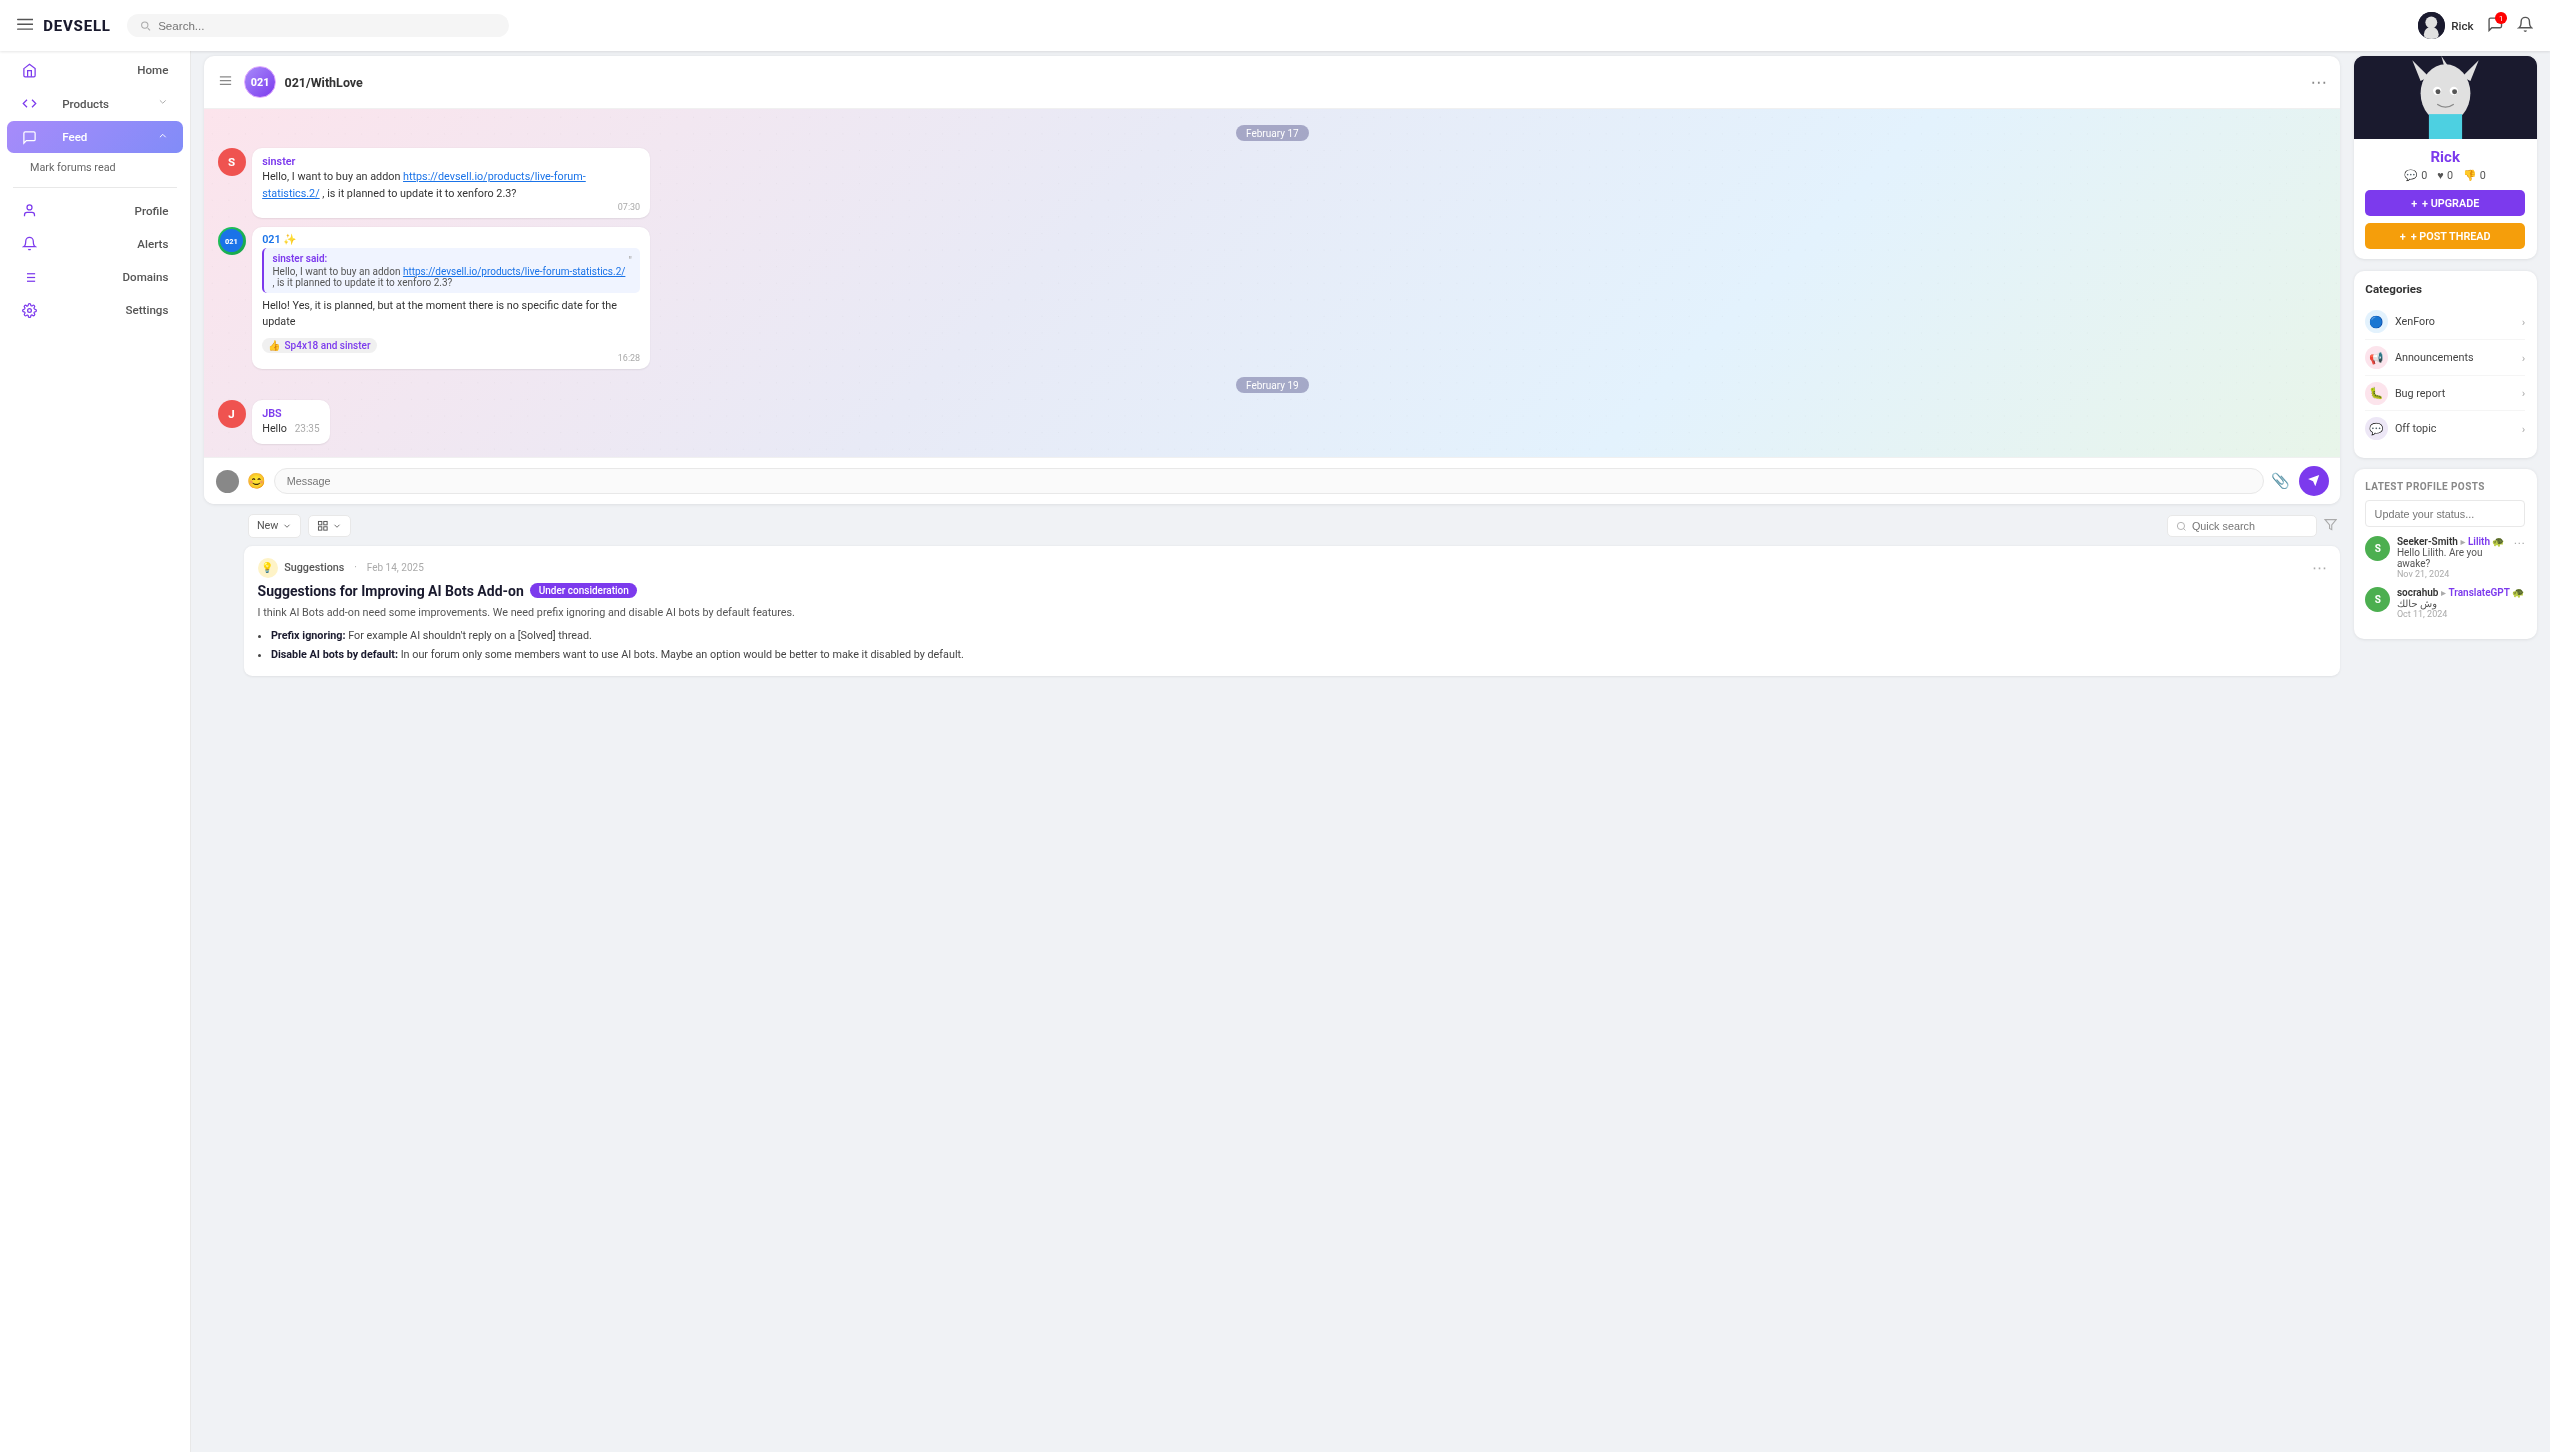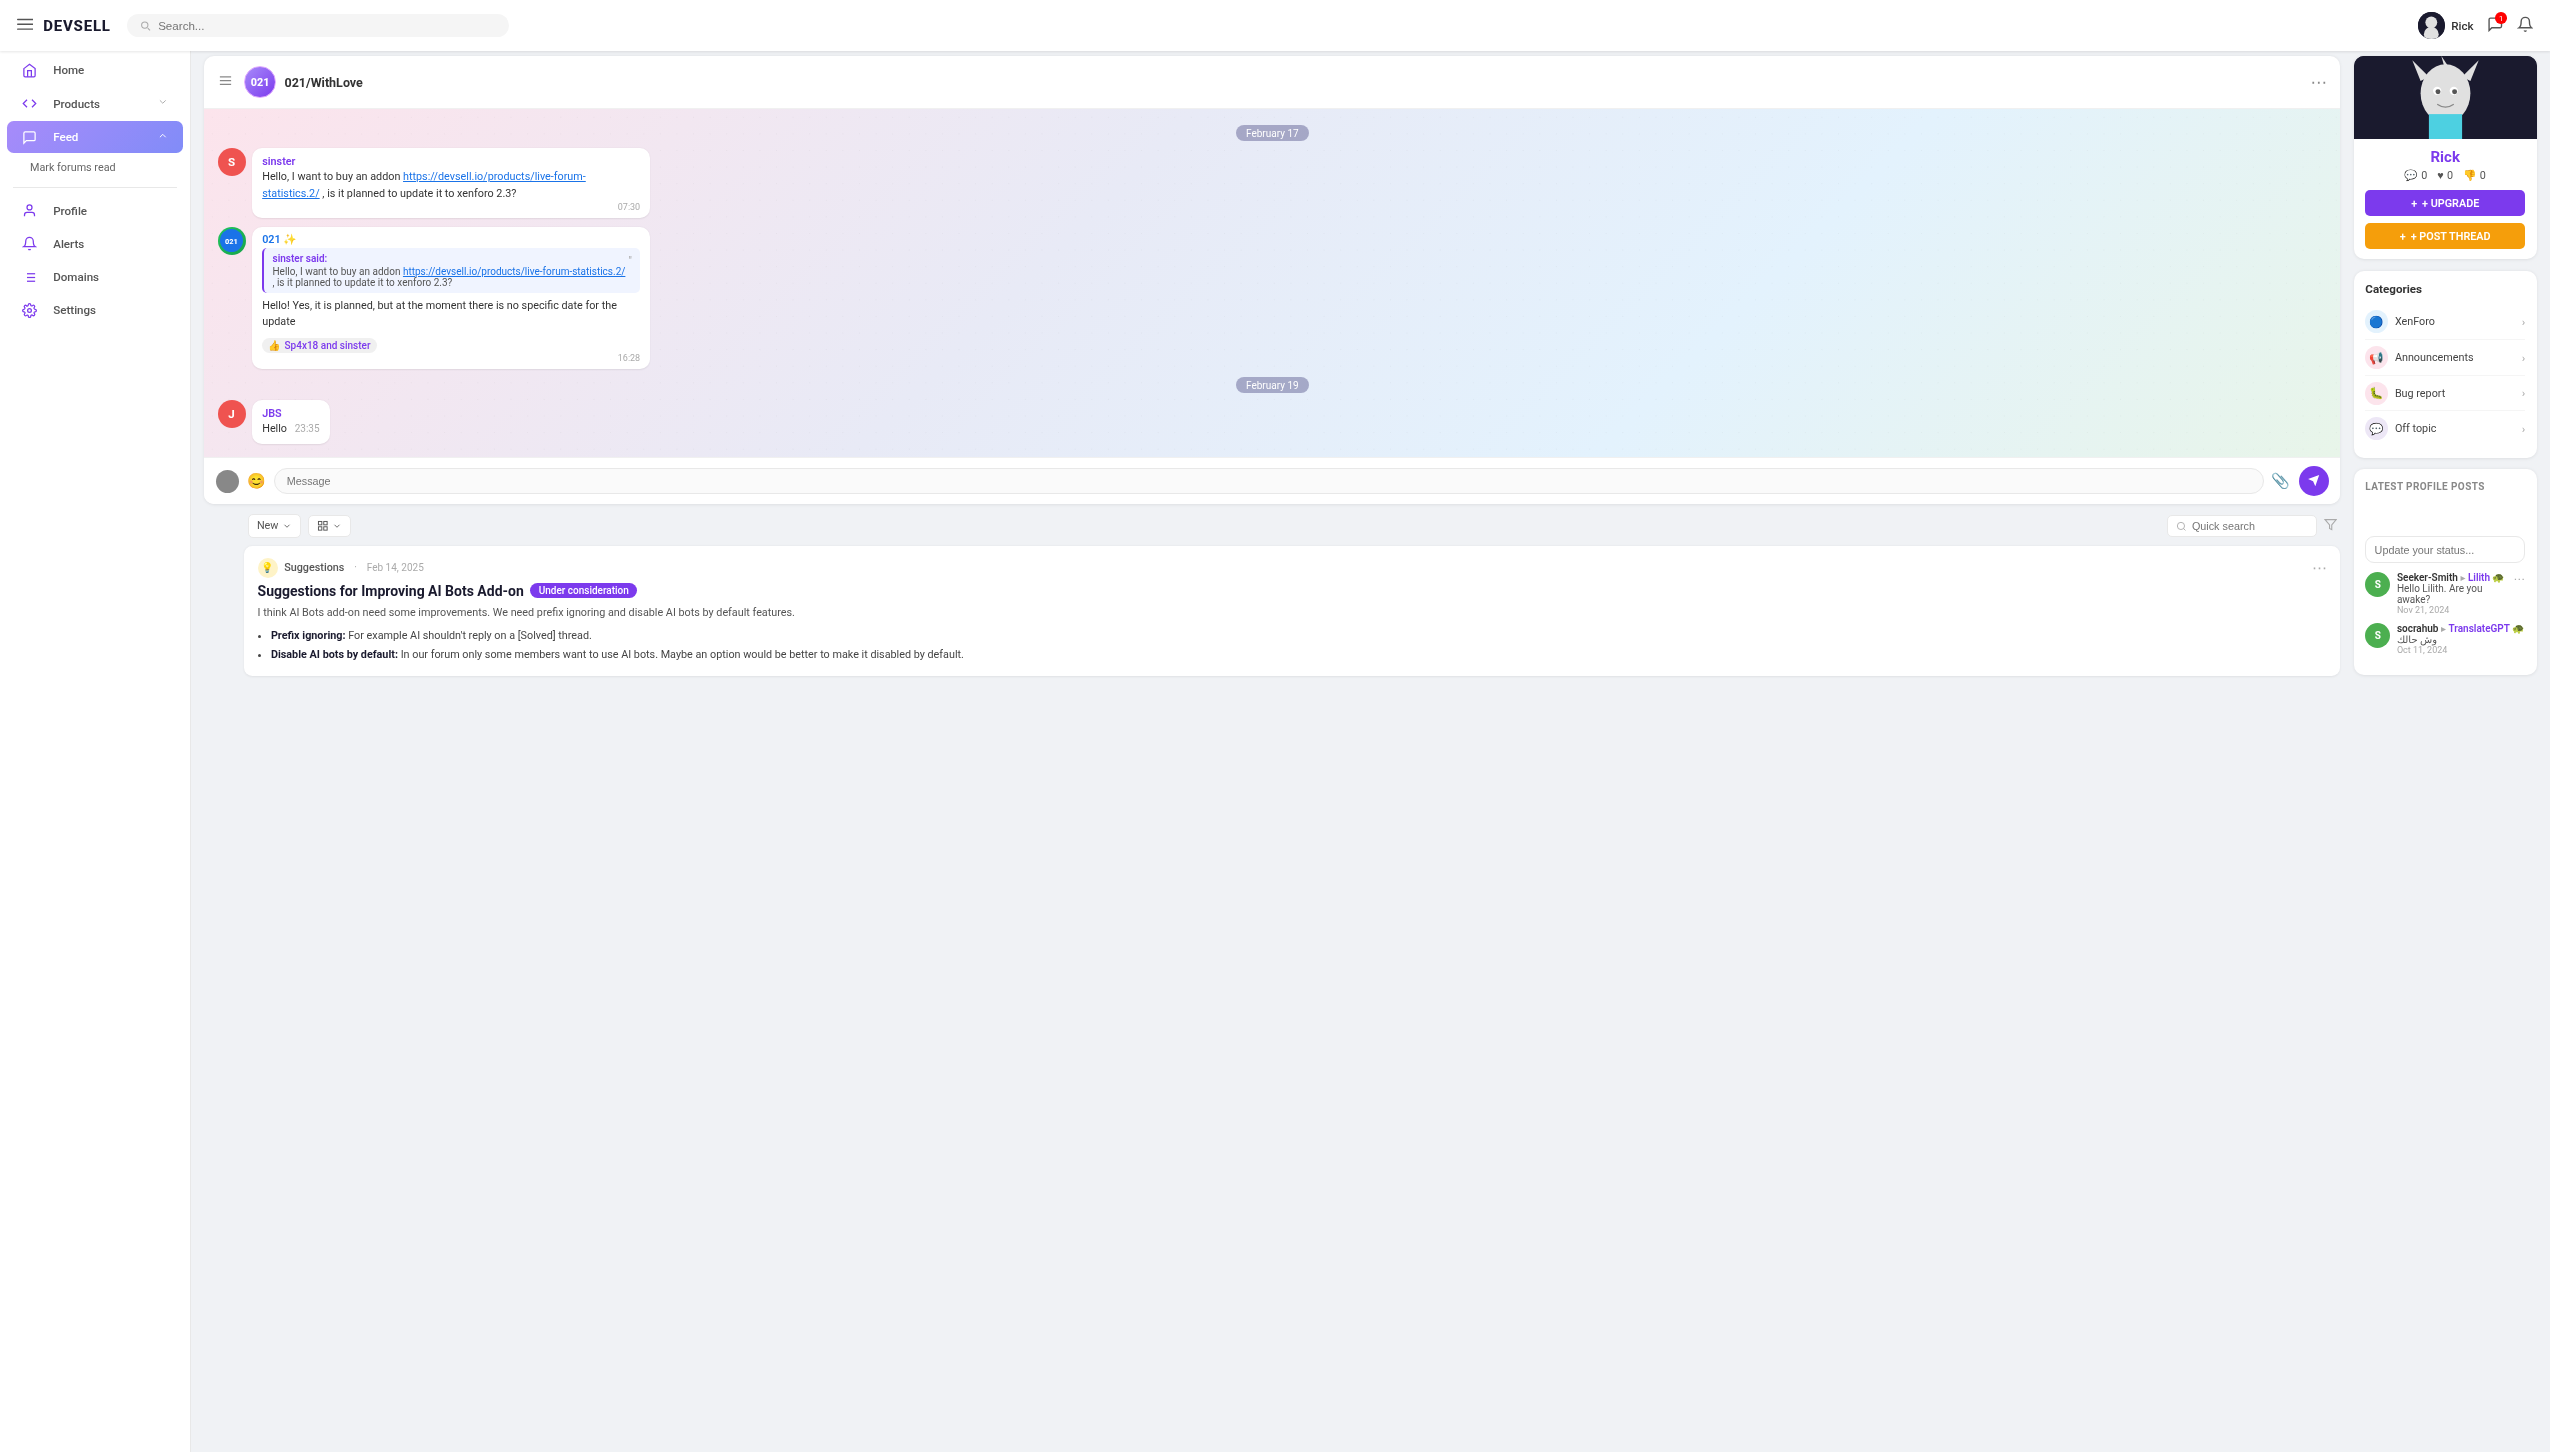--- a/index.html
+++ b/index.html
@@ -15,21 +15,21 @@
     .topbar-avatar { width: 26.6px; height: 26.6px; border-radius: 50%; background: #888; overflow: hidden; }
     .topbar-username { font-weight: 500; color: #333; }
     .topbar-icon { position: relative; cursor: pointer; }
     .topbar-badge { position: absolute; top: -3.3px; right: -3.3px; background: red; color: #fff; font-size: 7.5px; border-radius: 50%; width: 11.6px; height: 11.6px; display: flex; align-items: center; justify-content: center; }
 
     
     .layout { display: flex; margin-top: 43px; }
 
     
     .sidebar { width: 191px; min-height: calc(100vh - 43px); background: #fff; border-right: 0.8px solid #e8e8e8; padding: 10px 0; position: fixed; top: 43px; left: 0; bottom: 0; overflow-y: auto; }
-    .sidebar-item { display: flex; align-items: center; padding: 7.5px 15px; cursor: pointer; border-radius: 6.6px; margin: 1.7px 6.6px; gap: 15px; color: #555; font-size: 11.6px; font-weight: 500; transition: background 0.15s; }
+    .sidebar-item { display: flex; align-items: center; padding: 7.5px 15px; cursor: pointer; border-radius: 6.6px; margin: 1.7px 6.6px; gap: 24px; color: #555; font-size: 11.6px; font-weight: 500; transition: background 0.15s; justify-content: space-between; }
     .sidebar-item.active { background: linear-gradient(135deg, #a78bfa, #818cf8); color: #fff; }
     .sidebar-item .icon { width: 16.6px; height: 16.6px; display: flex; align-items: center; justify-content: center; flex-shrink: 0; }
     .sidebar-item .chevron { margin-left: auto; }
     .sidebar-divider { height: 0.8px; background: #e8e8e8; margin: 6.6px 13.3px; }
     .sidebar-sub-item { display: flex; align-items: center; padding: 6.6px 15px 6.6px 30px; cursor: pointer; color: #666; font-size: 10.8px; }
 
     
     .main { margin-left: 191px; flex: 1; padding: 13.3px; display: flex; gap: 13.3px; }
 
     
@@ -105,21 +105,21 @@
     .categories-card { background: #fff; border-radius: 10px; box-shadow: 0 0.8px 3.3px rgba(0,0,0,0.08); padding: 11.6px; margin-bottom: 11.6px; }
     .categories-title { font-size: 11.6px; font-weight: 700; color: #333; margin-bottom: 8.3px; }
     .category-row { display: flex; align-items: center; gap: 6.6px; padding: 5.8px 0; border-bottom: 0.8px solid #f5f5f5; cursor: pointer; }
     .category-row:last-child { border-bottom: none; }
     .category-icon { width: 23px; height: 23px; border-radius: 50%; display: flex; align-items: center; justify-content: center; font-size: 11.6px; flex-shrink: 0; }
     .category-label { font-size: 10.8px; color: #444; flex: 1; }
     .category-chevron { color: #aaa; font-size: 11.6px; }
 
     .profile-posts-card { background: #fff; border-radius: 10px; box-shadow: 0 0.8px 3.3px rgba(0,0,0,0.08); padding: 11.6px; }
     .profile-posts-title { font-size: 10px; font-weight: 700; color: #888; letter-spacing: 0.4px; margin-bottom: 8.3px; text-transform: uppercase; }
-    .profile-post-input { border: 0.8px solid #e8e8e8; border-radius: 9px; padding: 6.6px 8.3px; font-size: 10.8px; color: #aaa; width: 100%; outline: none; margin-bottom: 8.3px; margin-top: 36px; }
+    .profile-post-input { border: 0.8px solid #e8e8e8; border-radius: 4px; padding: 6.6px 8.3px; font-size: 10.8px; color: #aaa; width: 100%; outline: none; margin-bottom: 8.3px; }
     .profile-post-item { display: flex; gap: 6.6px; margin-bottom: 8.3px; align-items: flex-start; }
     .pp-avatar { width: 25px; height: 25px; border-radius: 50%; display: flex; align-items: center; justify-content: center; font-weight: 700; color: #fff; font-size: 10px; flex-shrink: 0; }
     .pp-content { flex: 1; }
     .pp-names { font-size: 10px; color: #555; }
     .pp-names .pp-from { font-weight: 600; color: #333; }
     .pp-names .pp-arrow { color: #aaa; }
     .pp-names .pp-to { font-weight: 600; color: #7c3aed; }
     .pp-text { font-size: 10px; color: #555; }
     .pp-date { font-size: 9px; color: #aaa; }
     .pp-more { color: #aaa; font-size: 11.6px; cursor: pointer; }

